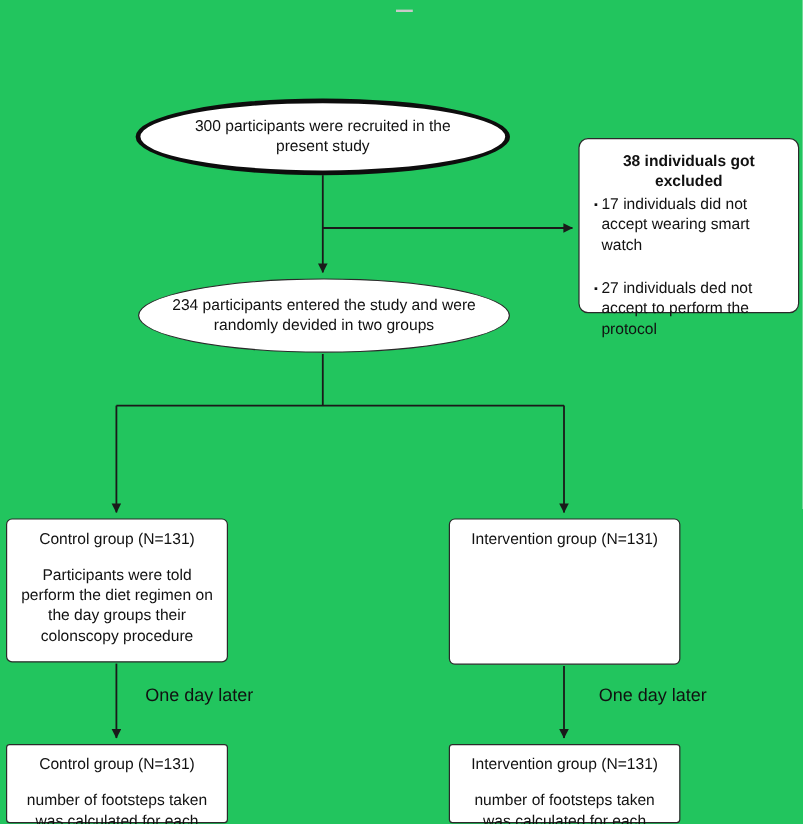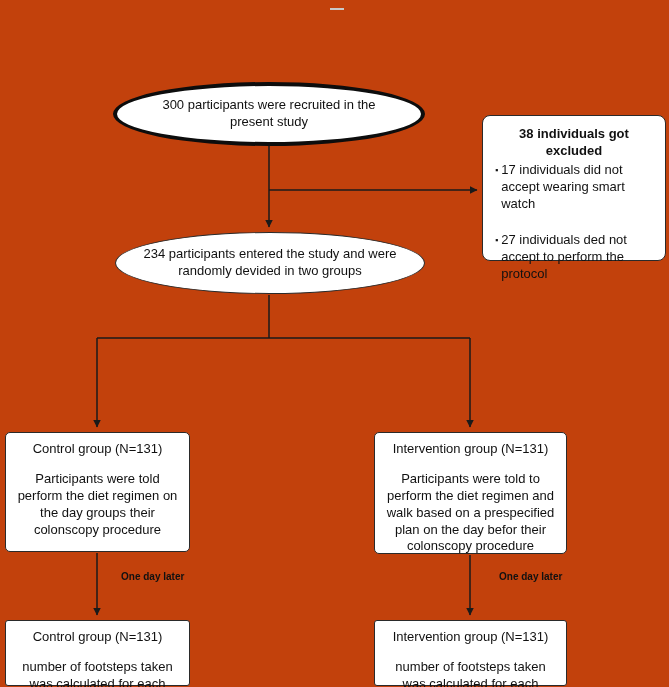--- a/index.html
+++ b/index.html
@@ -6,21 +6,21 @@
     margin: 0;
     padding: 0;
     background: #ffffff;
     font-family: "Liberation Sans", "DejaVu Sans", sans-serif;
     color: #111111;
   }
   #canvas {
     position: relative;
     width: 669px;
     height: 687px;
-    background: #c2410c;
+    background: #22c55e;
     overflow: hidden;
   }
   svg.connectors {
     position: absolute;
     left: 0; top: 0;
     width: 669px; height: 687px;
     pointer-events: none;
   }
   .node {
     position: absolute;
@@ -103,24 +103,23 @@
   }
   .box-title {
     font-weight: normal;
     margin-bottom: 13px;
   }
   .box-body {
     text-align: center;
   }
   .delay-label {
     position: absolute;
-    font-size: 10px;
+    font-size: 15px;
     color: #111111;
     white-space: nowrap;
-    font-weight: bold;
   }
   .delay-left  { left: 121px; top: 571px; }
   .delay-right { left: 499px; top: 571px; }
   .crop-mark {
     position: absolute;
     left: 330px; top: 8px;
     width: 14px; height: 2px;
     background: #c9c9c9;
   }
 </style>
@@ -175,21 +174,20 @@
     <span>234 participants entered the study and were randomly devided in two groups</span>
   </div>
 
   <div class="node rect box-group box-control">
     <div class="box-title">Control group (N=131)</div>
     <div class="box-body">Participants were told perform the diet regimen on the day groups their colonscopy procedure</div>
   </div>
 
   <div class="node rect box-group box-intervention">
     <div class="box-title">Intervention group (N=131)</div>
-    <div class="box-body">Participants were told to perform the diet regimen and walk based on a prespecified plan on the day befor their colonscopy procedure</div>
   </div>
 
   <span class="delay-label delay-left">One day later</span>
   <span class="delay-label delay-right">One day later</span>
 
   <div class="node rect box-control-outcome">
     <div class="box-title">Control group (N=131)</div>
     <div class="box-body">number of footsteps taken was calculated for each individual</div>
   </div>
 

